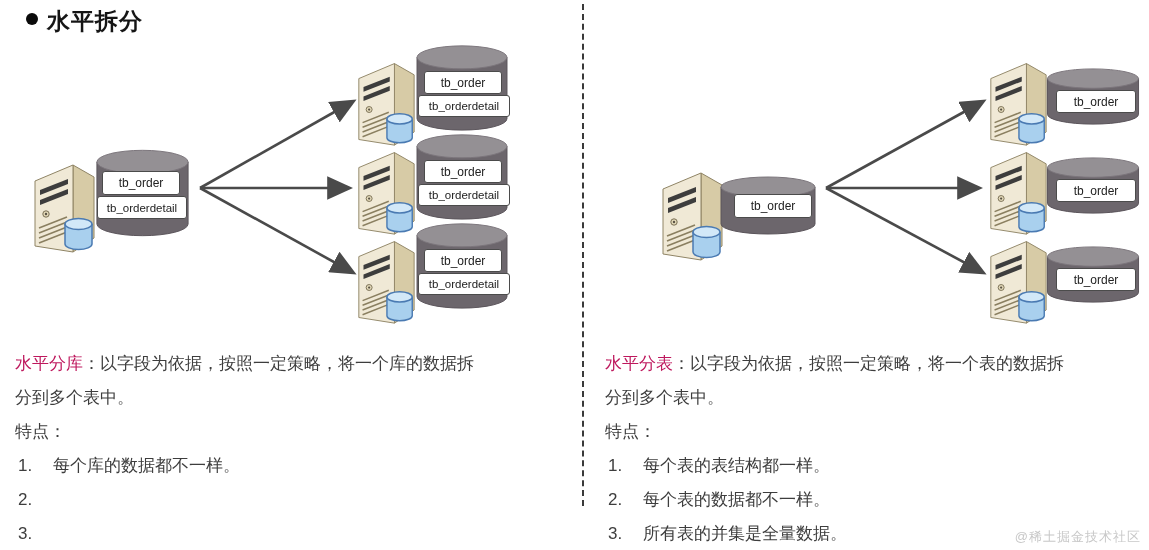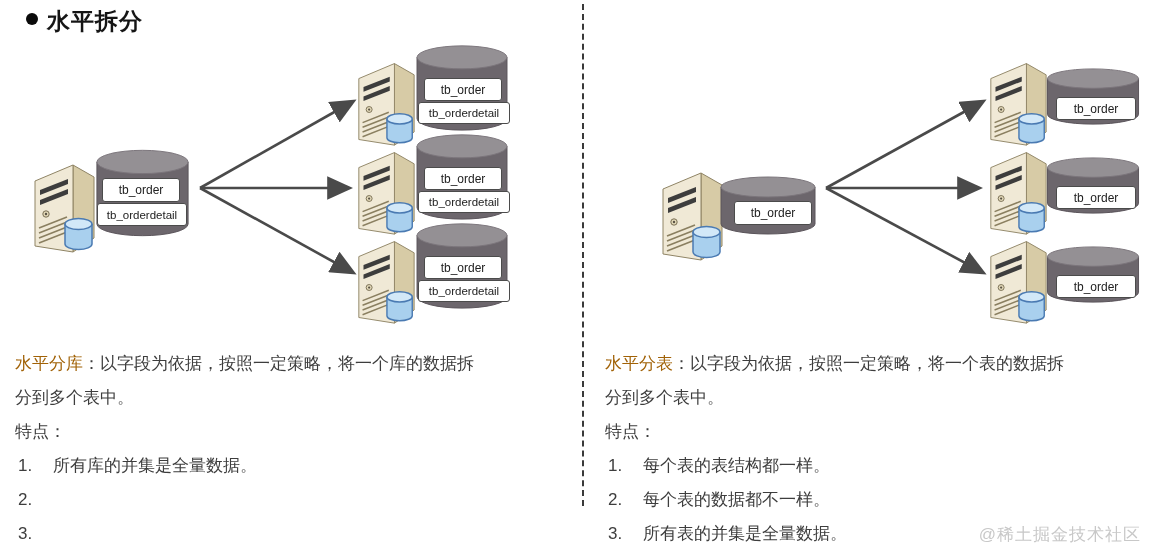--- a/index.html
+++ b/index.html
@@ -12,29 +12,29 @@
   .bullet{width:12px;height:12px;border-radius:50%;background:#0a0a0a;left:26px;top:13px;}
   .page-title{left:47px;top:6px;font-size:23px;font-weight:700;color:#151515;letter-spacing:1px;}
   
   .divider{left:582px;top:4px;height:502px;width:0;border-left:2px dashed #3a3a3a;}
   
   .node-svg{display:block;}
   .tbl{
     position:absolute;background:#ffffff;border:1.5px solid #4b4b4b;border-radius:3px;
     display:flex;align-items:center;justify-content:center;
     font-size:12px;color:#222;font-family:"Liberation Sans",sans-serif;
-    box-sizing:border-box;white-space:nowrap;margin-top:7px;
+    box-sizing:border-box;white-space:nowrap;
   }
   
   .text-block{width:552px;font-size:17px;color:#3d3d3d;line-height:34px;}
-  .term{color:#a16207;margin-top:32px;}
+  .term{color:#be185d;margin-top:32px;}
   .feat-list{margin:0;padding:0;list-style:none;}
   .feat-item{display:flex;line-height:34px;}
   .feat-num{width:38px;flex:0 0 38px;padding-left:3px;box-sizing:border-box;}
-  .watermark{right:8px;bottom:4px;font-size:17px;color:#c8c8c8;letter-spacing:1px;}
+  .watermark{right:8px;bottom:4px;font-size:13px;color:#c8c8c8;letter-spacing:1px;}
 </style>
 </head>
 <body>
 
 <svg width="0" height="0" style="position:absolute" aria-hidden="true">
   <defs>
     <g id="sym-server">
       <polygon points="45,7 66,19 66,80 45,94" fill="#d7cba6" stroke="#8f8465" stroke-width="1"></polygon>
       <polygon points="7,23 45,7 45,94 7,88" fill="#f0e9d6" stroke="#8f8465" stroke-width="1"></polygon>
       <polygon points="12,32 40,21 40,26 12,37" fill="#3d3d3d"></polygon>
@@ -162,21 +162,21 @@
 
 <div class="abs text-block" style="left:15px;top:347px">
   <div>
     <span class="term">水平分库</span><span>：以字段为依据，按照一定策略，将一个库的数据拆</span>
   </div>
   <div>分到多个表中。</div>
   <div>特点：</div>
   <div class="feat-list">
     <div class="feat-item">
       <span class="feat-num">1.</span>
-      <span>所有库的并集是全量数据。</span>
+      <span>每个库的数据都不一样。</span>
     </div>
     <div class="feat-item">
       <span class="feat-num">2.</span>
     </div>
     <div class="feat-item">
       <span class="feat-num">3.</span>
     </div>
   </div>
 </div>
 

